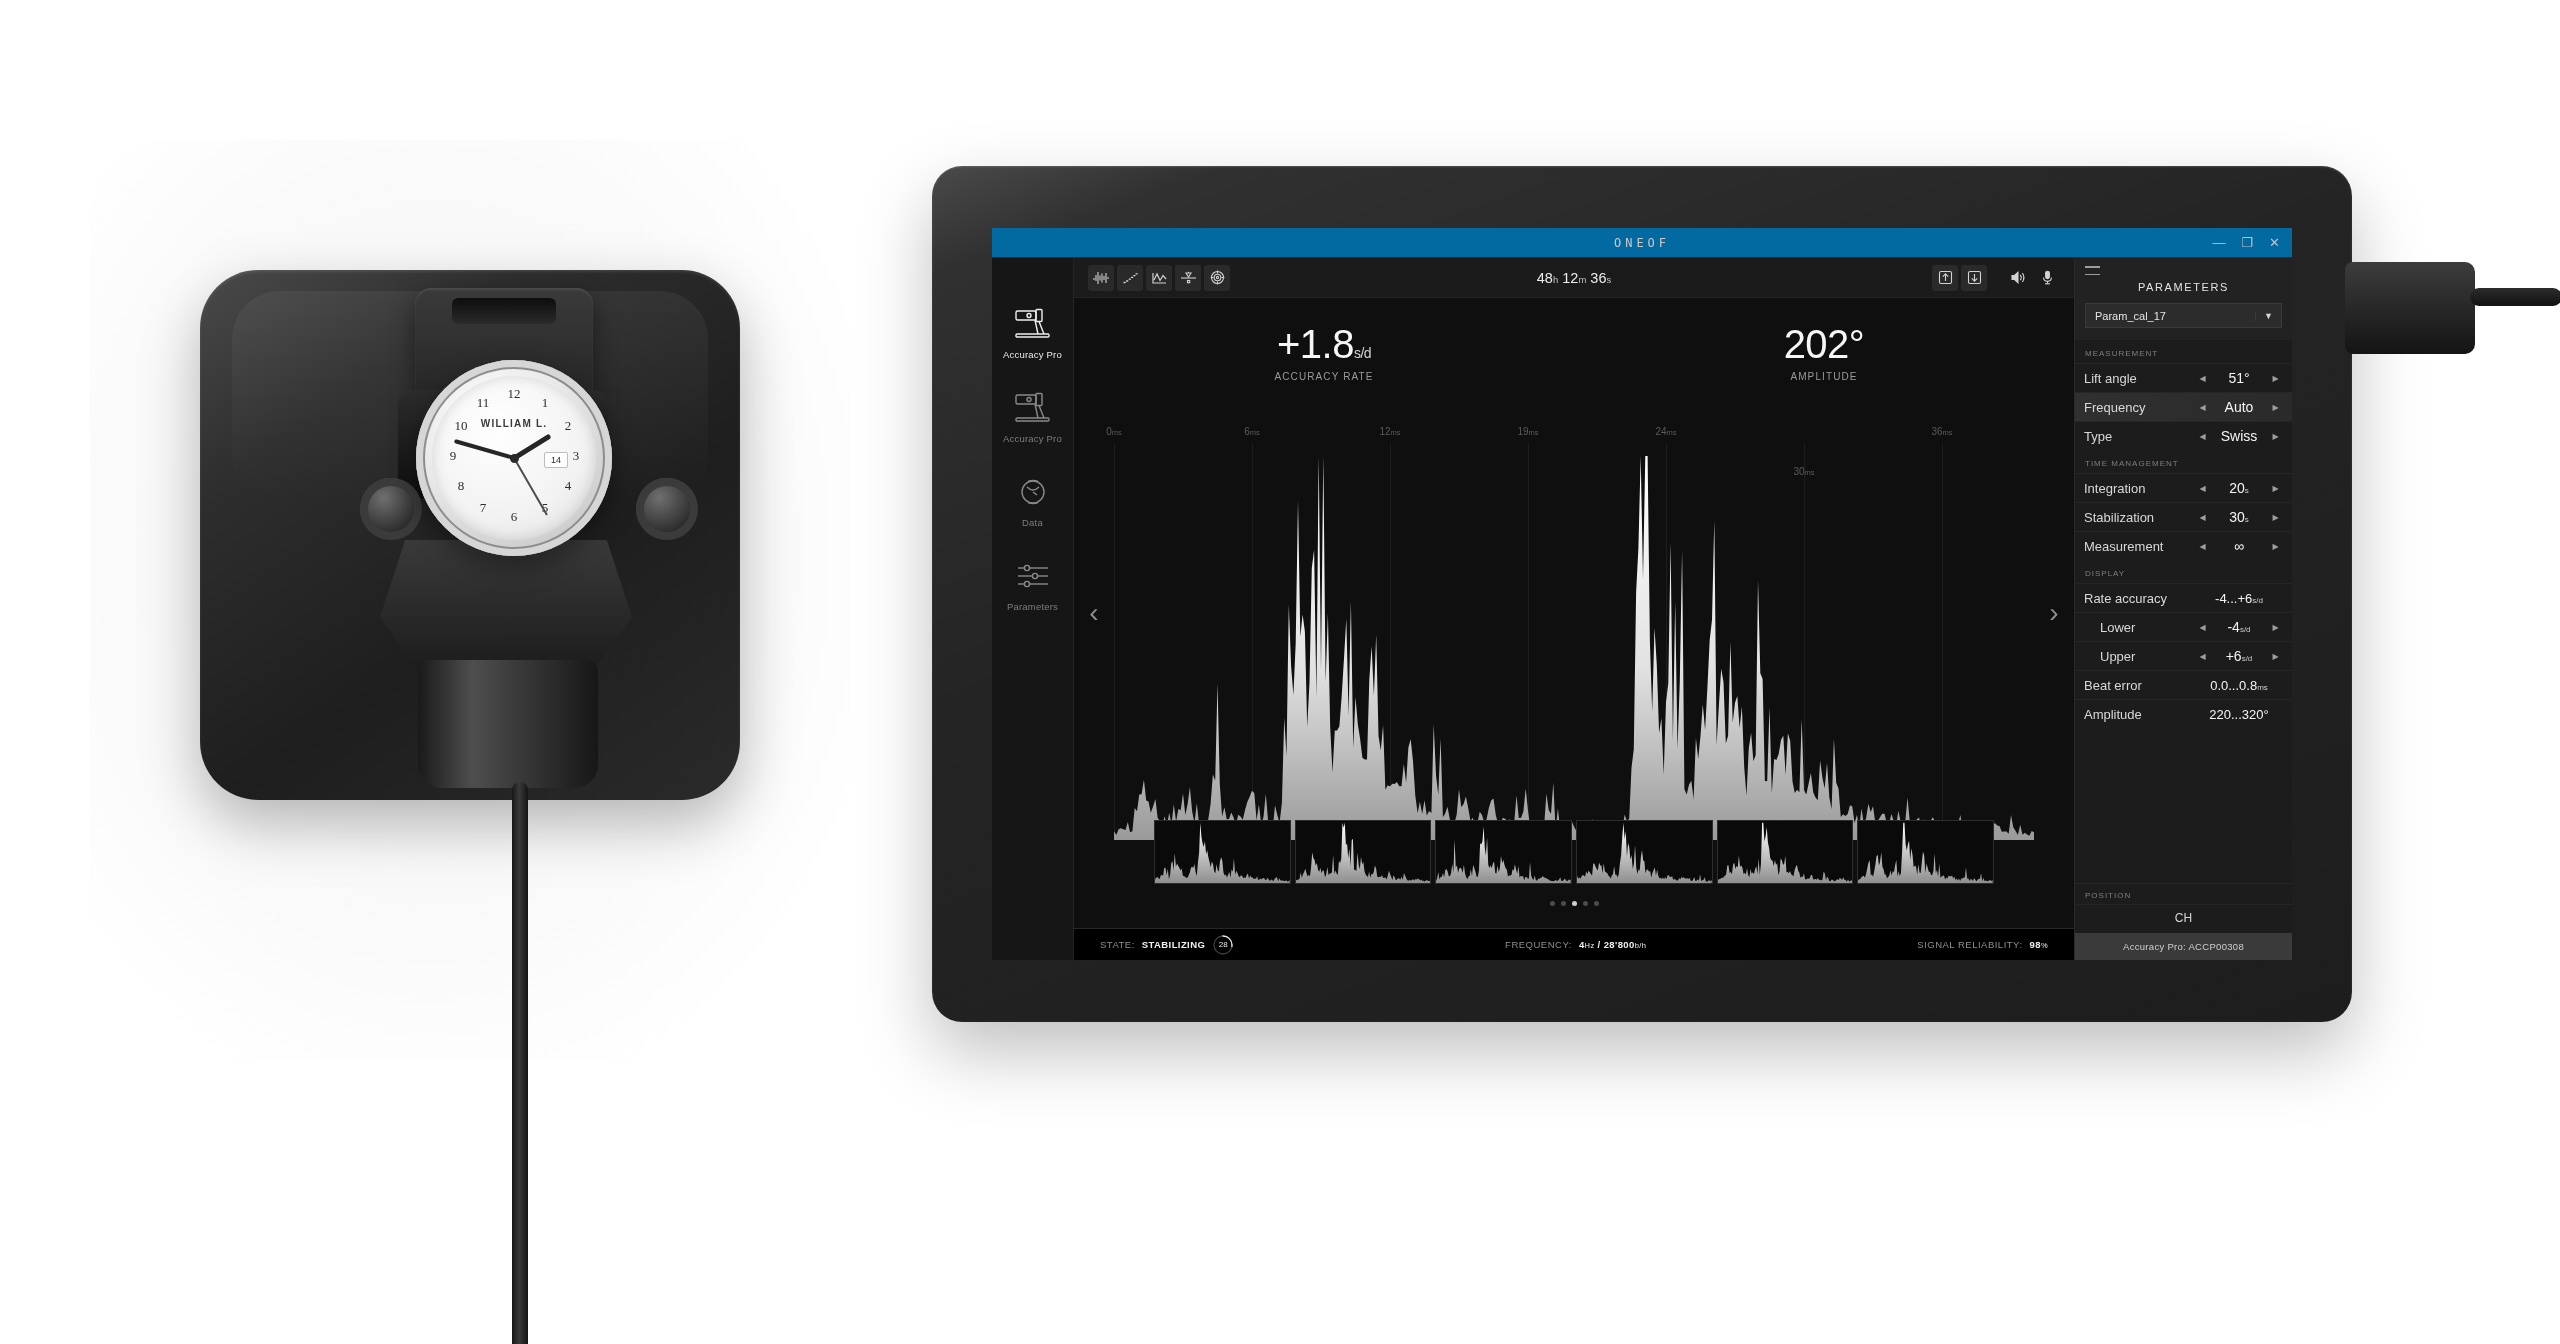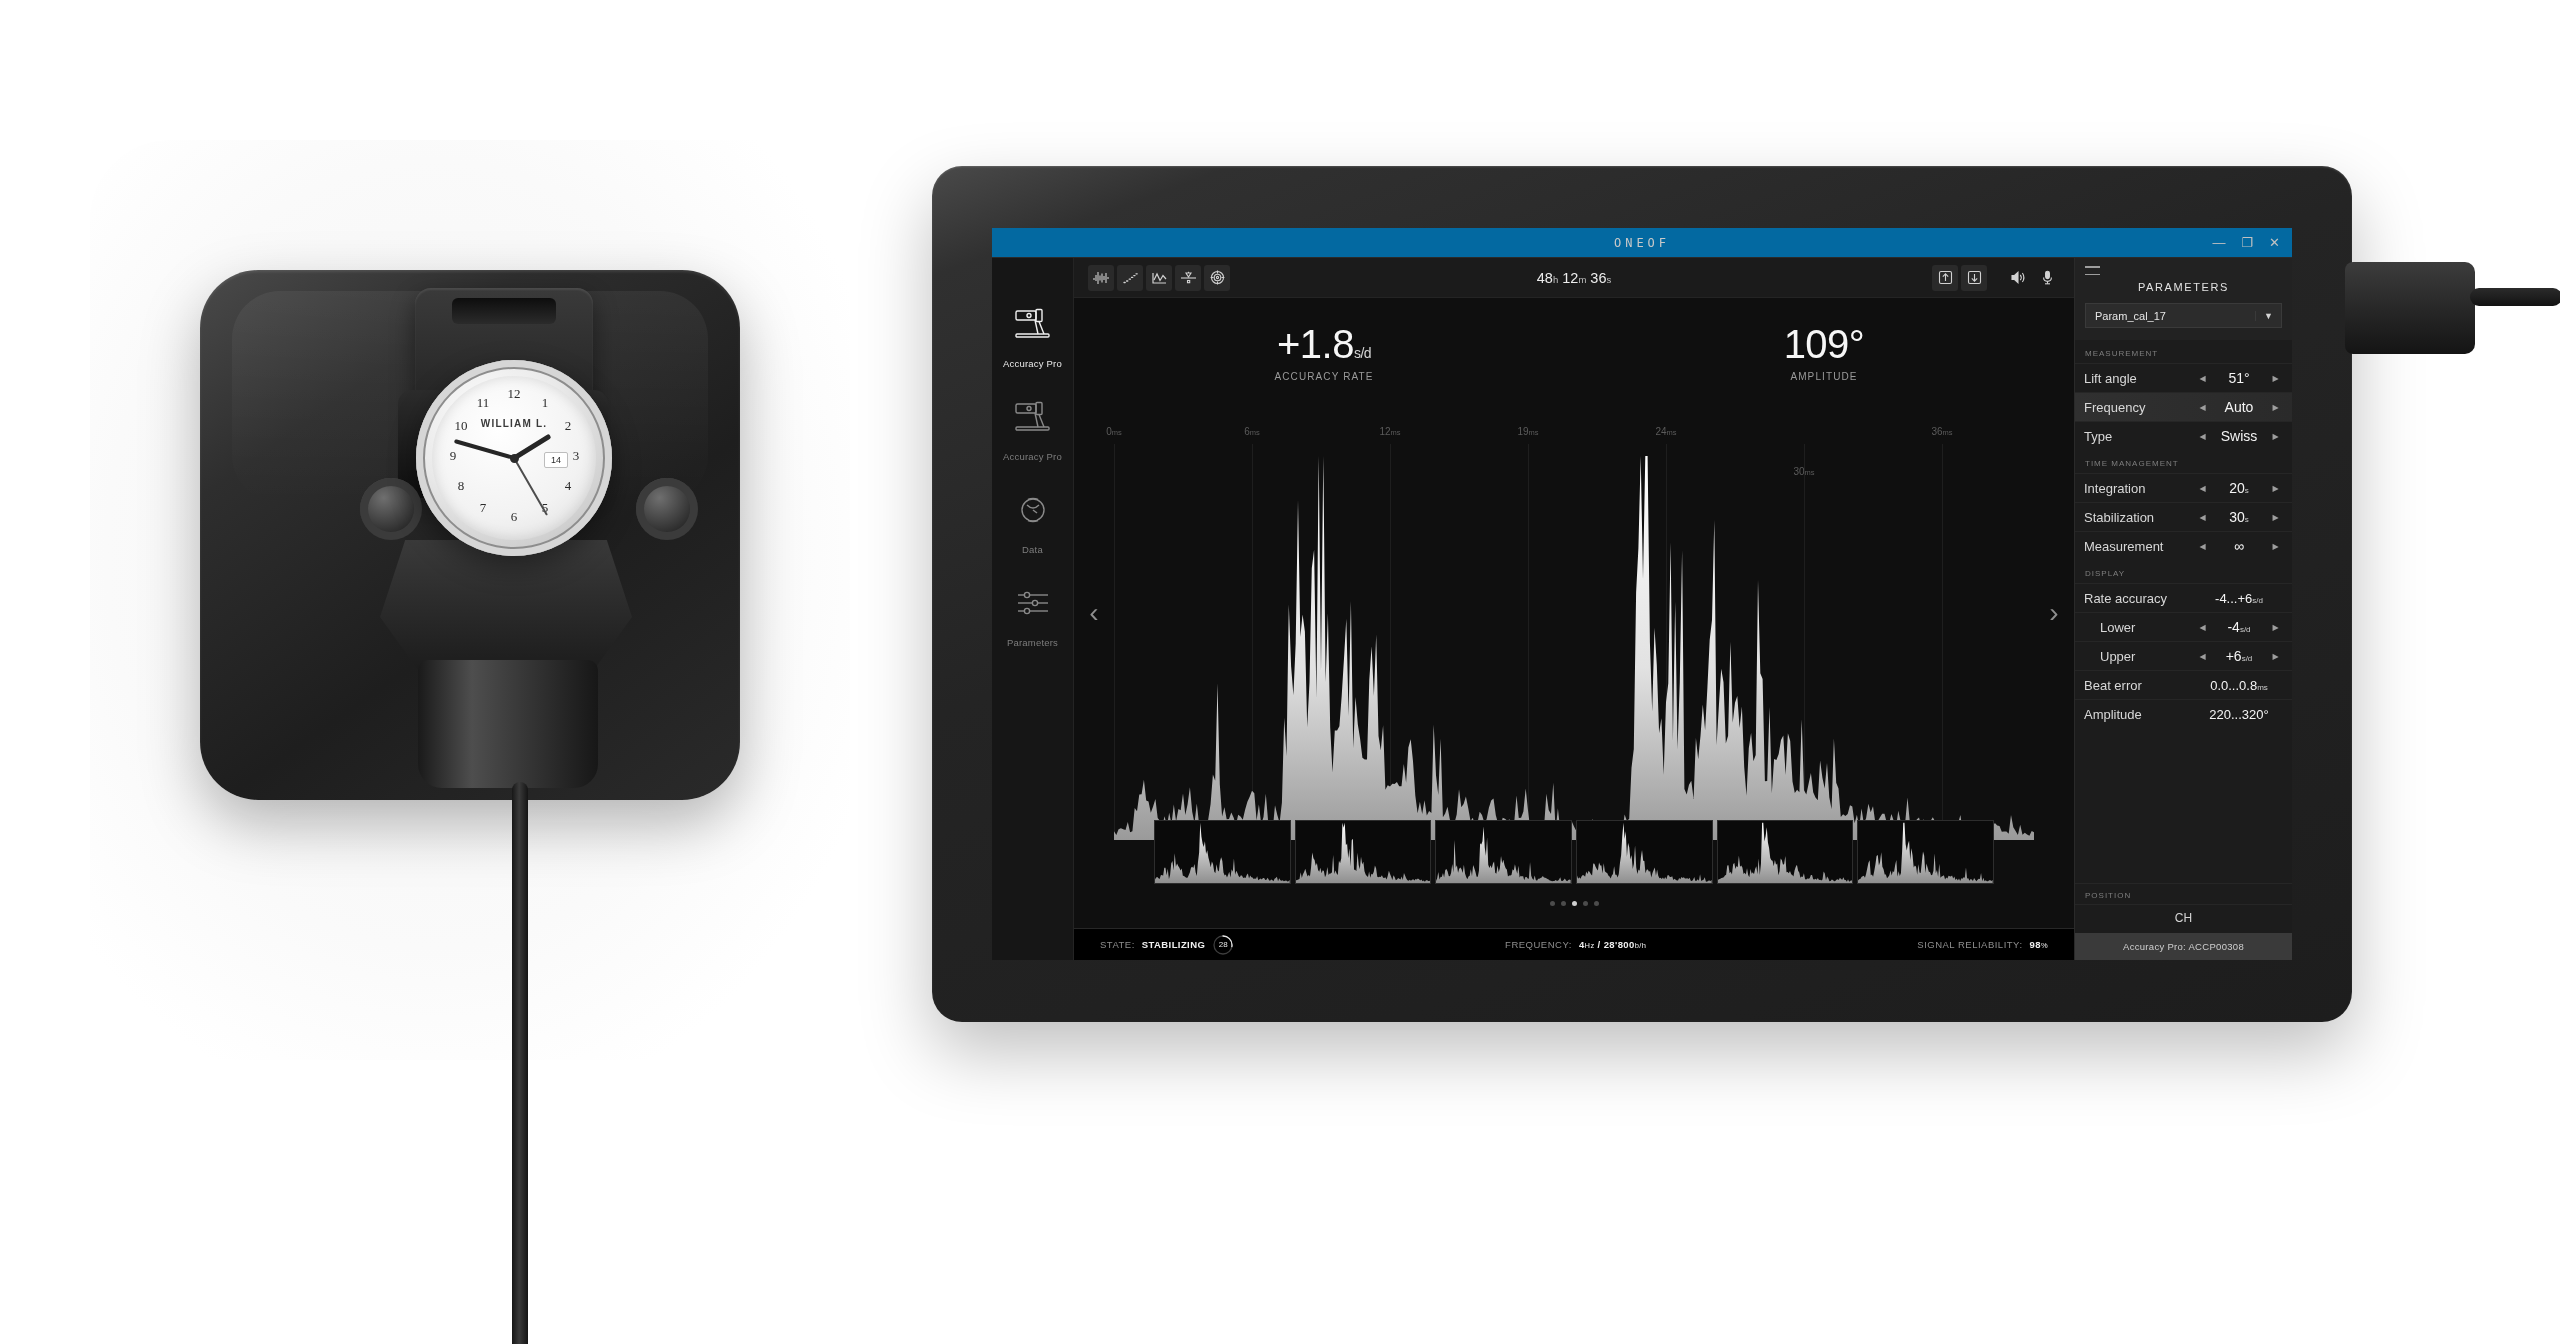--- a/index.html
+++ b/index.html
@@ -151,21 +151,21 @@
 
   .appbody { flex:1; display:flex; min-height:0; }
 
   
   .sidebar {
     width:82px; background:#161616; border-right:1px solid #242424;
     padding-top:44px; display:flex; flex-direction:column; align-items:center; gap:26px;
   }
   .navitem { width:78px; text-align:center; cursor:pointer; }
   .navitem .ico { height:44px; display:flex; align-items:center; justify-content:center; }
-  .navitem .lbl { font-size:9.5px; color:#7d7d7d; margin-top:12px; letter-spacing:.2px; }
+  .navitem .lbl { font-size:9.5px; color:#7d7d7d; margin-top:3px; letter-spacing:.2px; }
   .navitem.active .lbl { color:#eaeaea; }
   .navitem.active svg { stroke:#f0f0f0; }
   .navitem svg { stroke:#8a8a8a; fill:none; }
 
   
   .center { flex:1; display:flex; flex-direction:column; min-width:0; }
 
   .toolbar {
     height:40px; background:#1b1b1b; display:flex; align-items:center;
     padding:0 14px; position:relative; flex:0 0 40px; border-bottom:1px solid #242424;
@@ -468,21 +468,21 @@
         </div>
 
         <div class="chartwrap">
 
           <div class="metrics">
             <div class="metric">
               <div class="val"><span>+1.8</span><u>s/d</u></div>
               <div class="cap">ACCURACY RATE</div>
             </div>
             <div class="metric">
-              <div class="val"><span>109°</span><u></u></div>
+              <div class="val"><span>202°</span><u></u></div>
               <div class="cap">AMPLITUDE</div>
             </div>
           </div>
 
           <div class="plot">
             <div class="xaxis" id="xaxis">
                 <div class="xtick" style="left: 0%;"><span>0</span><u>ms</u></div>
                 <div class="xtick" style="left: 15%;"><span>6</span><u>ms</u></div>
                 <div class="xtick" style="left: 30%;"><span>12</span><u>ms</u></div>
                 <div class="xtick" style="left: 45%;"><span>19</span><u>ms</u></div>

